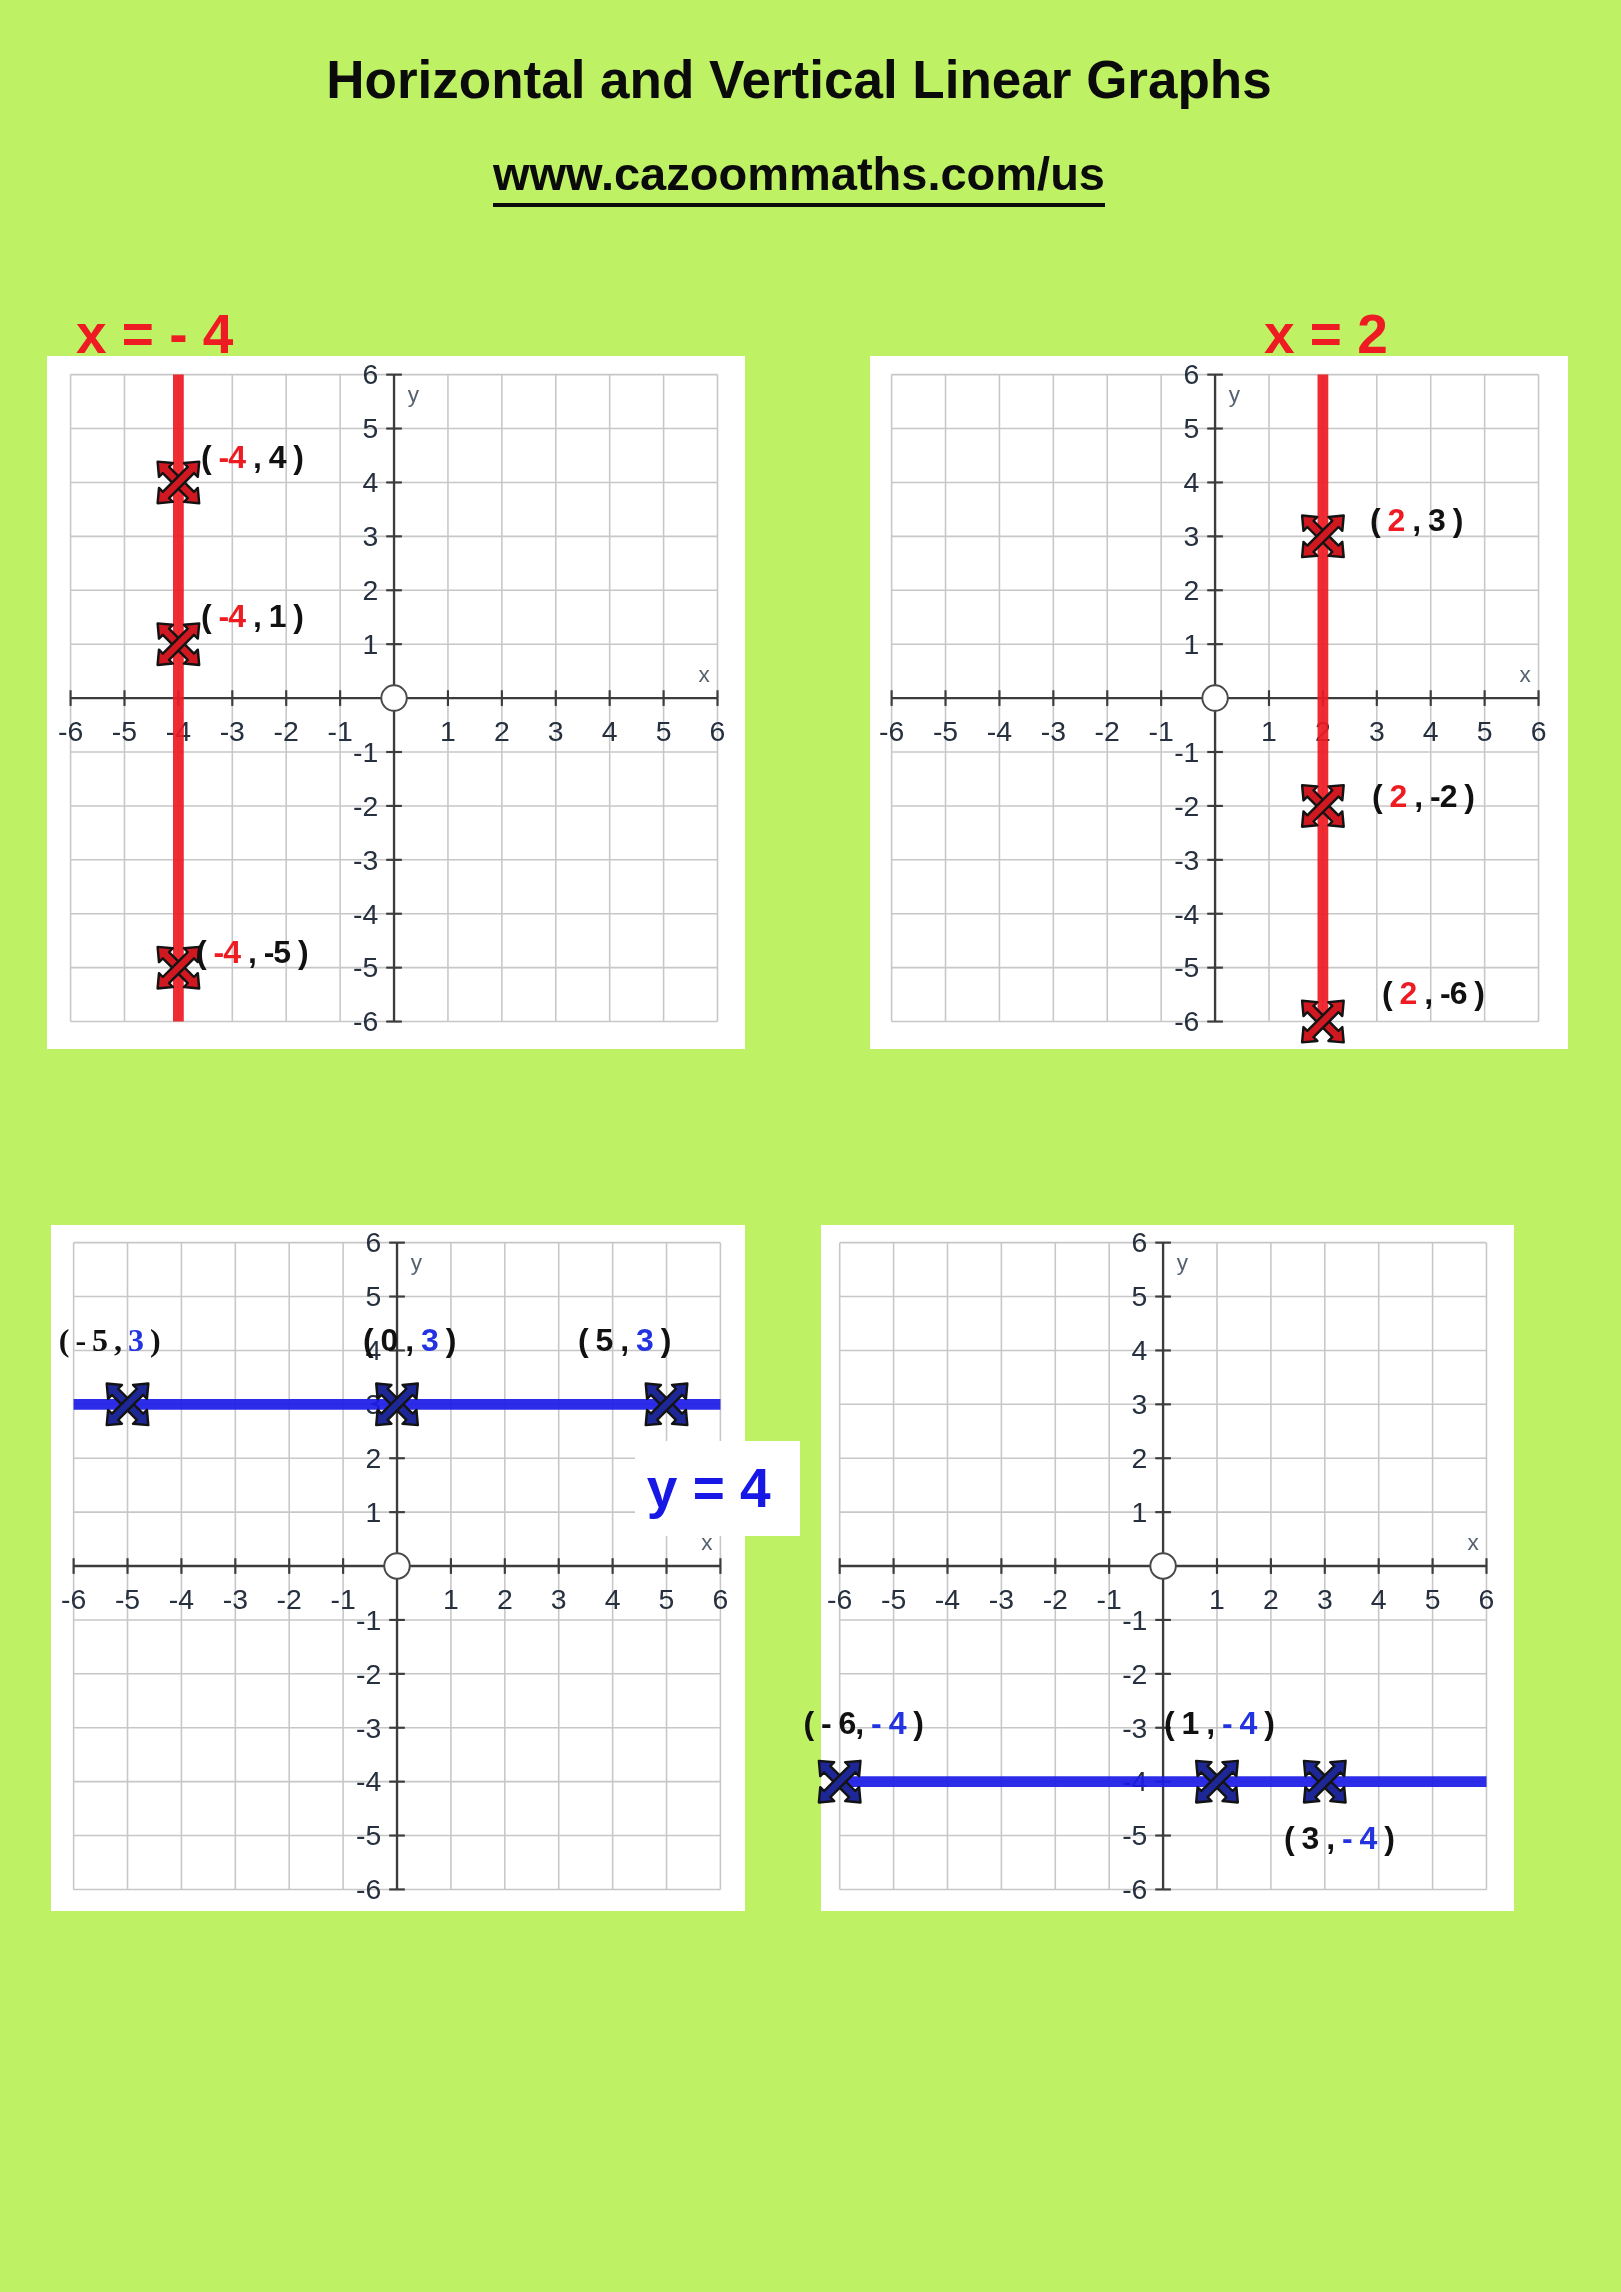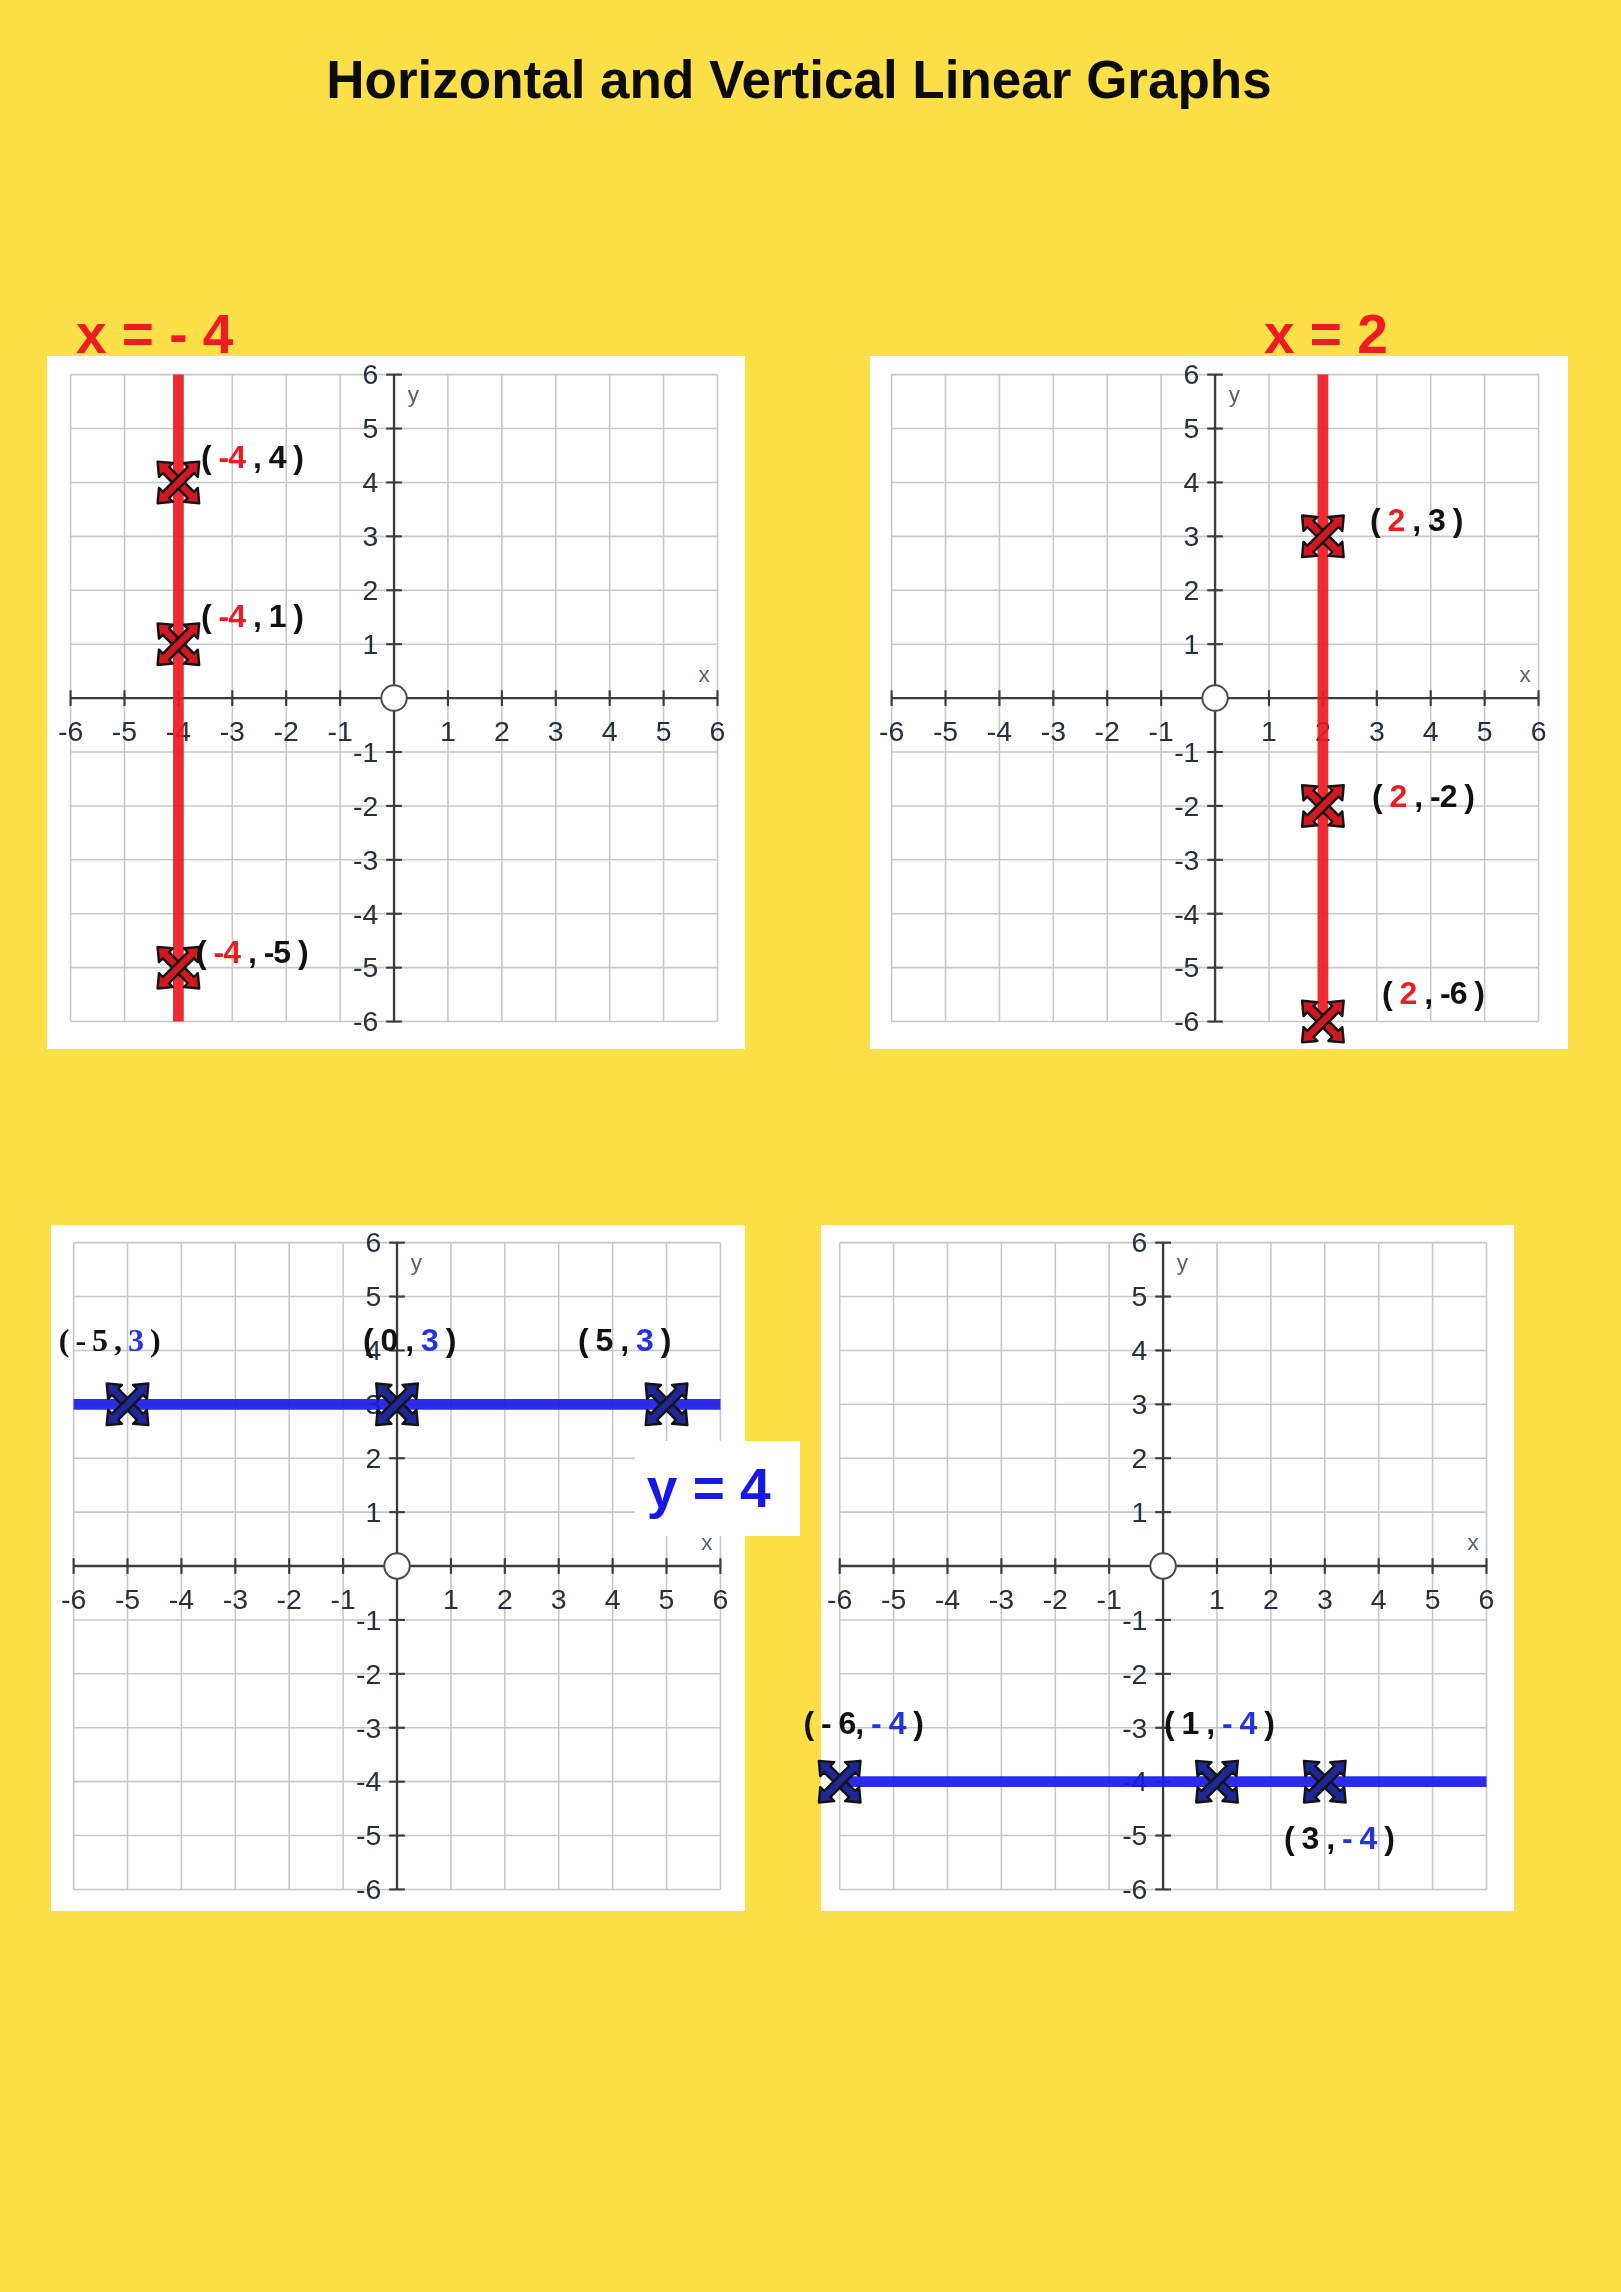--- a/index.html
+++ b/index.html
@@ -1,35 +1,36 @@
 <!DOCTYPE html>
 <html><head>
 <meta charset="utf-8">
 <style>
   html,body{margin:0;padding:0;background:#dde6f0;}
-  #page{position:relative;width:1621px;height:2293px;background:#fde047;overflow:hidden;
+  #page{position:relative;width:1621px;height:2293px;background:#bef264;overflow:hidden;
         font-family:"Liberation Sans",sans-serif;}
   .header{position:absolute;left:0;top:0;width:1598px;text-align:center;}
   .title{padding-top:49px;font-size:53px;font-weight:bold;color:#0b0b0b;letter-spacing:0px;}
   .url{display:inline-block;margin-top:17.6px;font-size:47px;font-weight:bold;color:#0b0b0b;
        border-bottom:4.9px solid #0b0b0b;padding-bottom:2.9px;cursor:pointer;}
   .graph-panel{position:absolute;background:#ffffff;}
   .graph-panel svg{position:absolute;left:0;top:0;overflow:visible;}
   svg text{font-family:"Liberation Sans",sans-serif;}
   .point-label{position:absolute;transform:translateY(-50%);white-space:pre;
                font-size:32px;font-weight:bold;letter-spacing:-1px;line-height:1;z-index:5;}
   .eq-label{position:absolute;white-space:pre;font-size:55px;font-weight:bold;line-height:1.1;z-index:6;}
   .eq-label.boxed{background:#ffffff;padding:16.7px 29px 17.6px 11.8px;}
 </style>
 </head>
 <body>
 
 <div id="page">
   <div class="header">
     <div class="title">Horizontal and Vertical Linear Graphs</div><br>
+    <span class="url">www.cazoommaths.com/us</span>
   </div>
   <div class="graph-panel" style="left: 47px; top: 356px; width: 698px; height: 693px;">
       <svg width="698" height="693" viewBox="0 0 712 707">
         <line x1="24" y1="19" x2="24" y2="679" stroke="#c7c7c7" stroke-width="1.6"></line>
         <line x1="79" y1="19" x2="79" y2="679" stroke="#c7c7c7" stroke-width="1.6"></line>
         <line x1="134" y1="19" x2="134" y2="679" stroke="#c7c7c7" stroke-width="1.6"></line>
         <line x1="189" y1="19" x2="189" y2="679" stroke="#c7c7c7" stroke-width="1.6"></line>
         <line x1="244" y1="19" x2="244" y2="679" stroke="#c7c7c7" stroke-width="1.6"></line>
         <line x1="299" y1="19" x2="299" y2="679" stroke="#c7c7c7" stroke-width="1.6"></line>
         <line x1="354" y1="19" x2="354" y2="679" stroke="#c7c7c7" stroke-width="1.6"></line>

